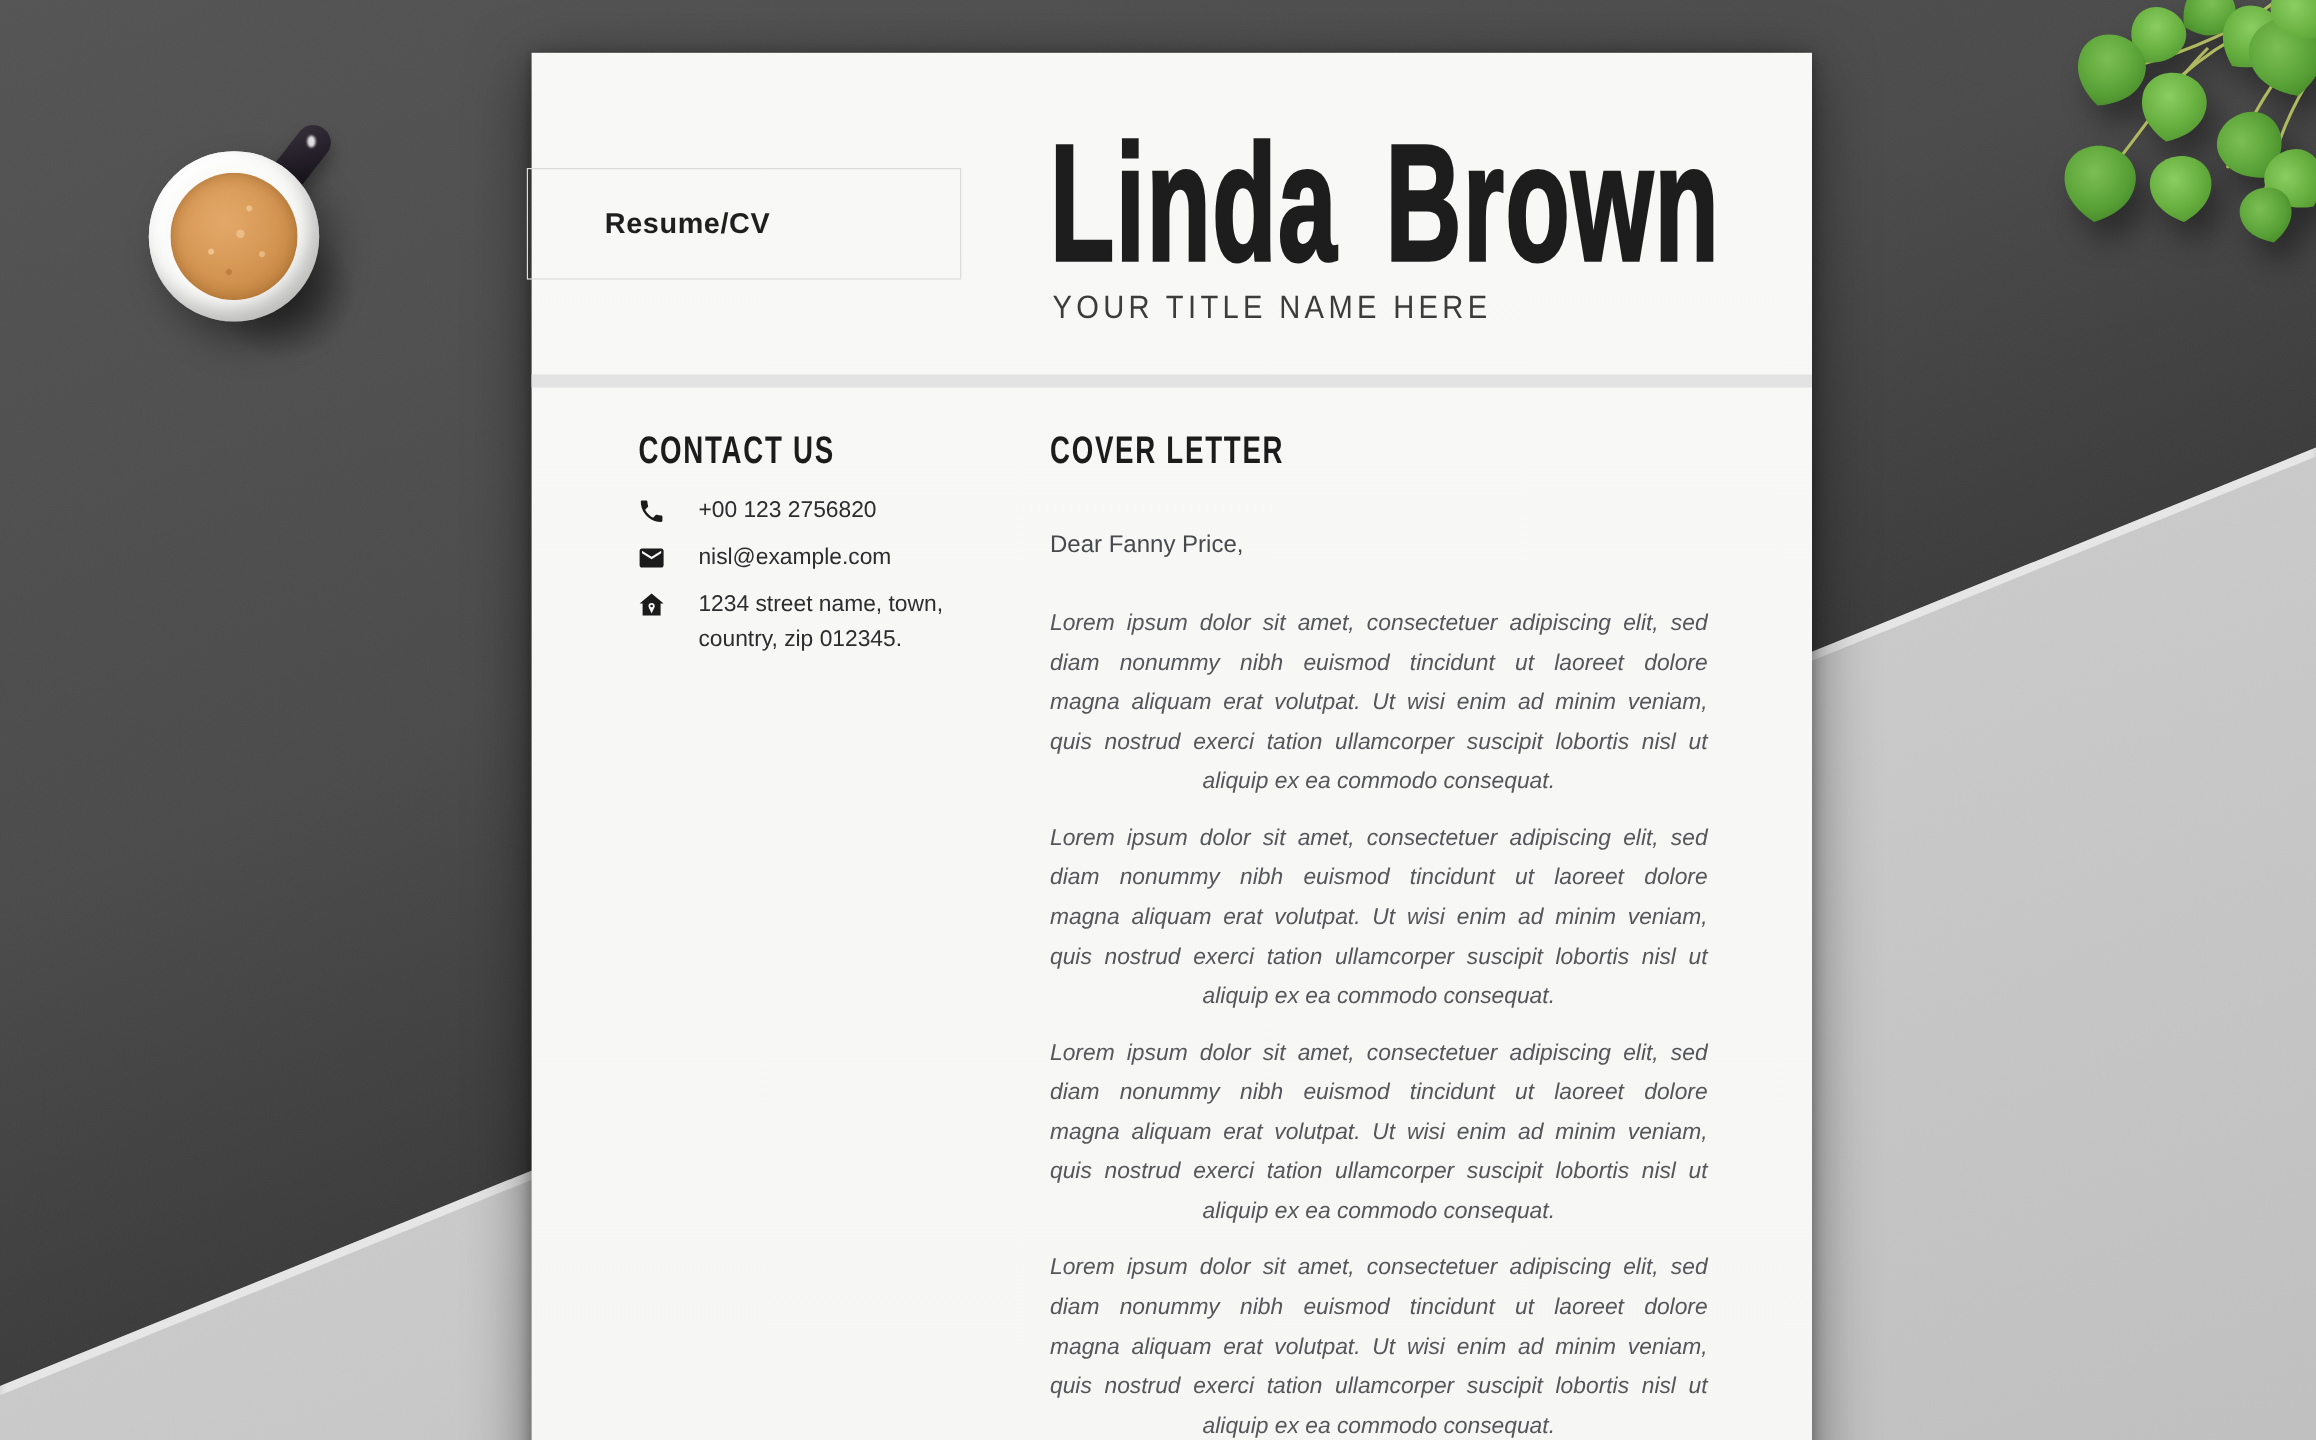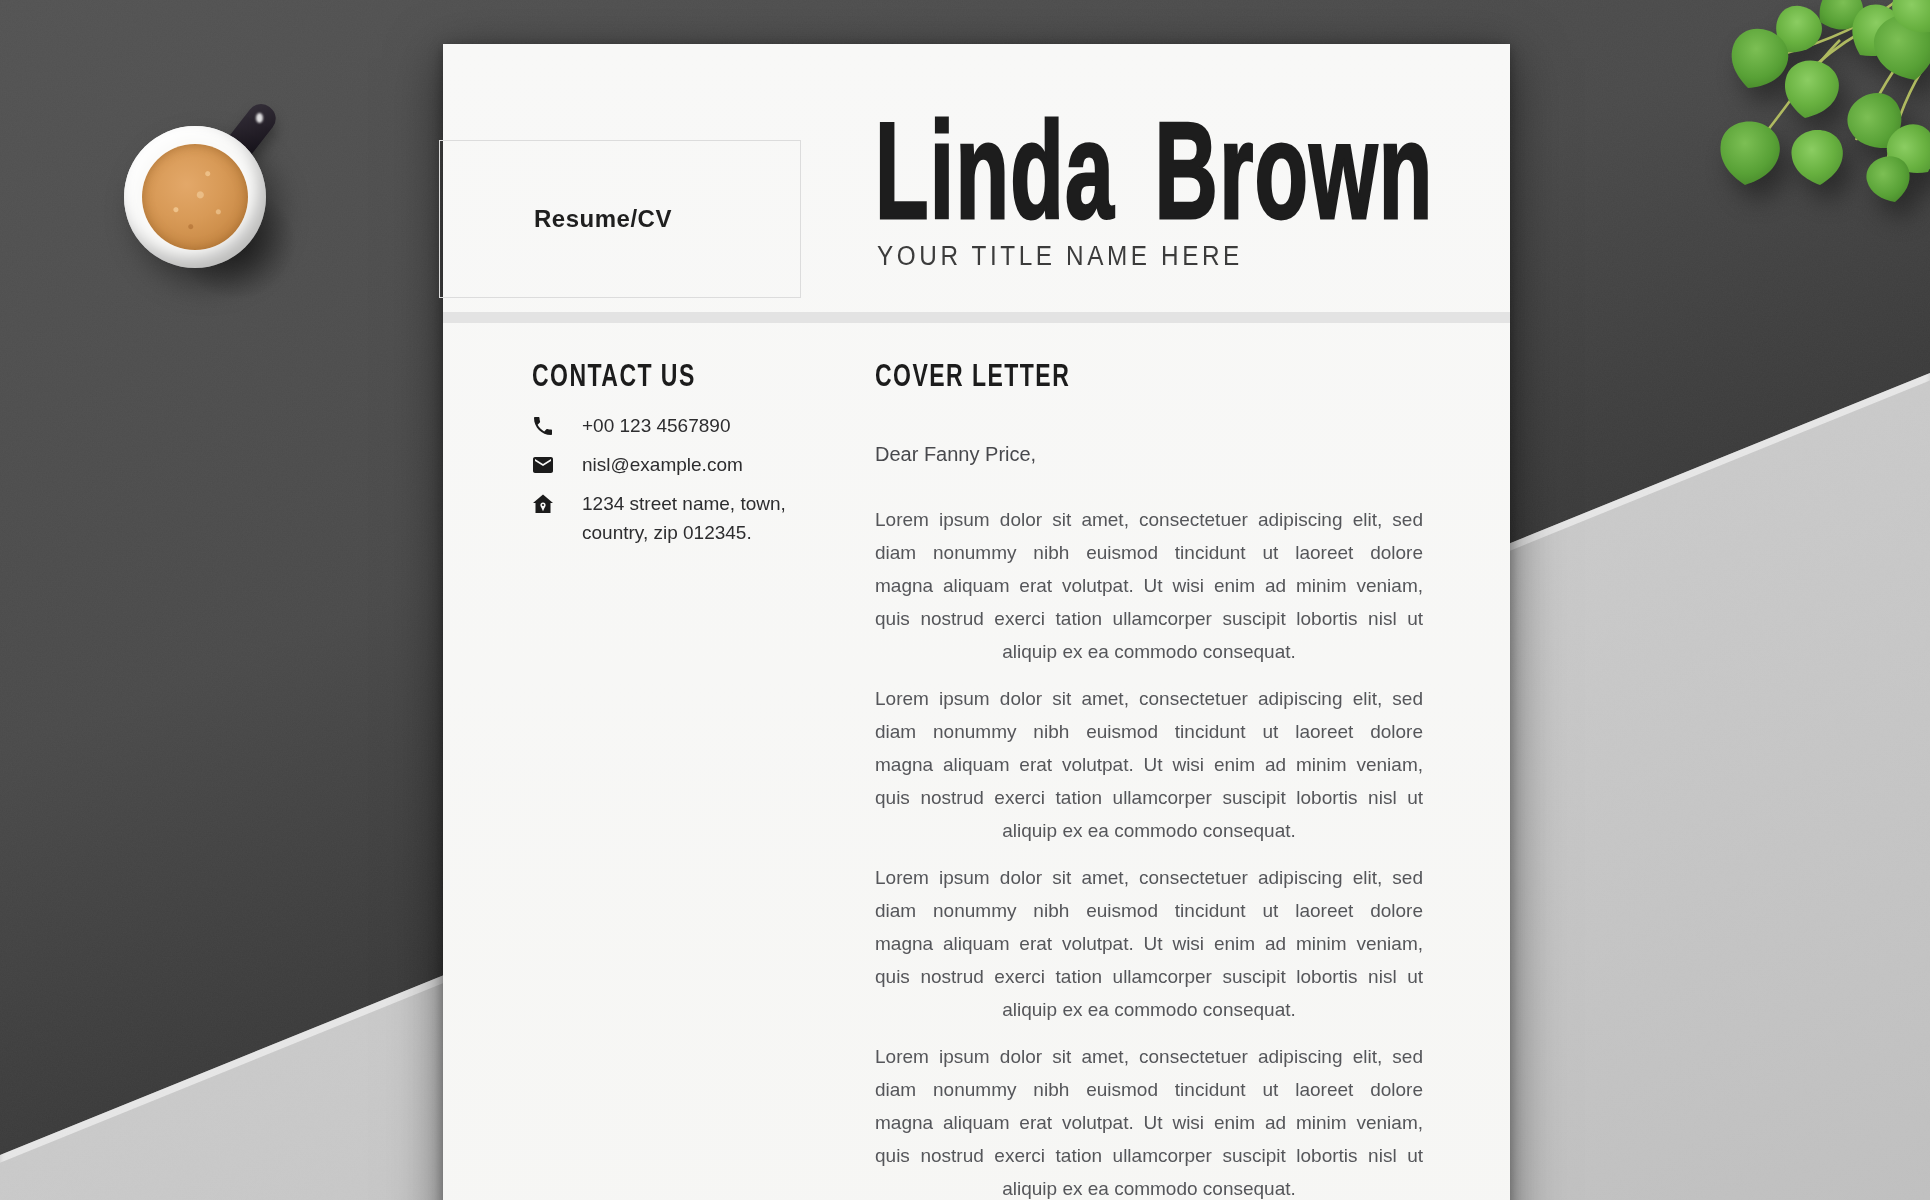--- a/index.html
+++ b/index.html
@@ -41,22 +41,22 @@
     box-shadow:inset 0 0 12px rgba(120,70,20,.45); }
 
   
   .plant { position:absolute; right:0; top:0; filter:drop-shadow(10px 16px 12px rgba(0,0,0,.38)); }
 
   
   .paper { position:absolute; left:443px; top:44px; width:1067px; height:1256px;
     background:linear-gradient(180deg,#f8f8f7 0%,#f6f6f4 100%);
     box-shadow:0 14px 50px rgba(0,0,0,.5), 0 3px 12px rgba(0,0,0,.35); }
 
-  .badge-box { position:absolute; left:-4px; top:96px; width:362px; height:158px;
-    border:1px solid #dcdcdc; display:flex; align-items:center; padding-left:94px; }
+  .badge-box { position:absolute; left:-4px; top:96px; width:362px; height:93px;
+    border:1px solid #dcdcdc; display:flex; align-items:center; padding-left:64px; }
   .badge-box span { font-size:24px; font-weight:700; color:#1f1f1f; letter-spacing:.5px; }
 
   .person-name { position:absolute; left:432px; top:57px; font-size:138px; line-height:1;
     font-weight:700; color:#1d1d1d; letter-spacing:2px; word-spacing:22px; white-space:nowrap;
     transform:scaleX(.635); transform-origin:left top; -webkit-text-stroke:3px #1d1d1d; }
   .person-title { position:absolute; left:434px; top:197px; font-size:27px; font-weight:400;
     color:#3c3c3c; letter-spacing:4px; white-space:nowrap;
     transform:scaleX(.9); transform-origin:left top; }
 
   .divider { position:absolute; left:0; top:268px; width:100%; height:11px; background:#e3e3e3; }
@@ -67,21 +67,21 @@
   .cover-heading { left:432px; }
 
   .contact-list { position:absolute; left:88px; top:367px; }
   .c-row { display:flex; margin-bottom:10px; }
   .c-icon { width:24px; height:24px; flex:0 0 24px; margin-top:3px; }
   .c-text { margin-left:27px; font-size:19px; line-height:29px; color:#2d2d2f; }
 
   .salutation { position:absolute; left:432px; top:396px; font-size:20px; line-height:29px; color:#48494d; }
 
   .paragraphs { position:absolute; left:432px; top:459px; width:548px; }
-  .para { margin-bottom:14px; }
+  .para { margin-bottom:14px;font-style:italic; }
   .pline { font-size:19px; line-height:33px; color:#55565a;
     text-align:justify; text-align-last:justify; }
   .pline.last { text-align:center; text-align-last:auto; }
 </style>
 </head>
 <body>
 
 <div id="stage">
 
   <div class="concrete"></div>
@@ -115,21 +115,21 @@
     <div class="divider"></div>
 
     <div class="sec-heading contact-heading">CONTACT US</div>
     <div class="sec-heading cover-heading">COVER LETTER</div>
 
     <div class="contact-list">
       <div class="c-row">
         <svg class="c-icon" viewBox="0 0 24 24">
           <path fill="#1b1b1b" d="M6.62 10.79c1.44 2.83 3.76 5.14 6.59 6.59l2.2-2.2c.27-.27.67-.36 1.02-.24 1.12.37 2.33.57 3.57.57.55 0 1 .45 1 1V20c0 .55-.45 1-1 1-9.39 0-17-7.61-17-17 0-.55.45-1 1-1h3.5c.55 0 1 .45 1 1 0 1.25.2 2.45.57 3.57.11.35.03.74-.25 1.02l-2.2 2.2z"></path>
         </svg>
-        <div class="c-text">+00 123 4567890</div>
+        <div class="c-text">+00 123 2756820</div>
       </div>
       <div class="c-row">
         <svg class="c-icon" viewBox="0 0 24 24">
           <path fill="#1b1b1b" d="M20 4H4c-1.1 0-2 .9-2 2v12c0 1.1.9 2 2 2h16c1.1 0 2-.9 2-2V6c0-1.1-.9-2-2-2zm0 4l-8 5-8-5V6l8 5 8-5v2z"></path>
         </svg>
         <div class="c-text">nisl@example.com</div>
       </div>
       <div class="c-row">
         <svg class="c-icon" viewBox="0 0 24 24">
           <path fill="#1b1b1b" d="M12 2.5L22 11h-2.5v10h-15V11H2L12 2.5z"></path>

